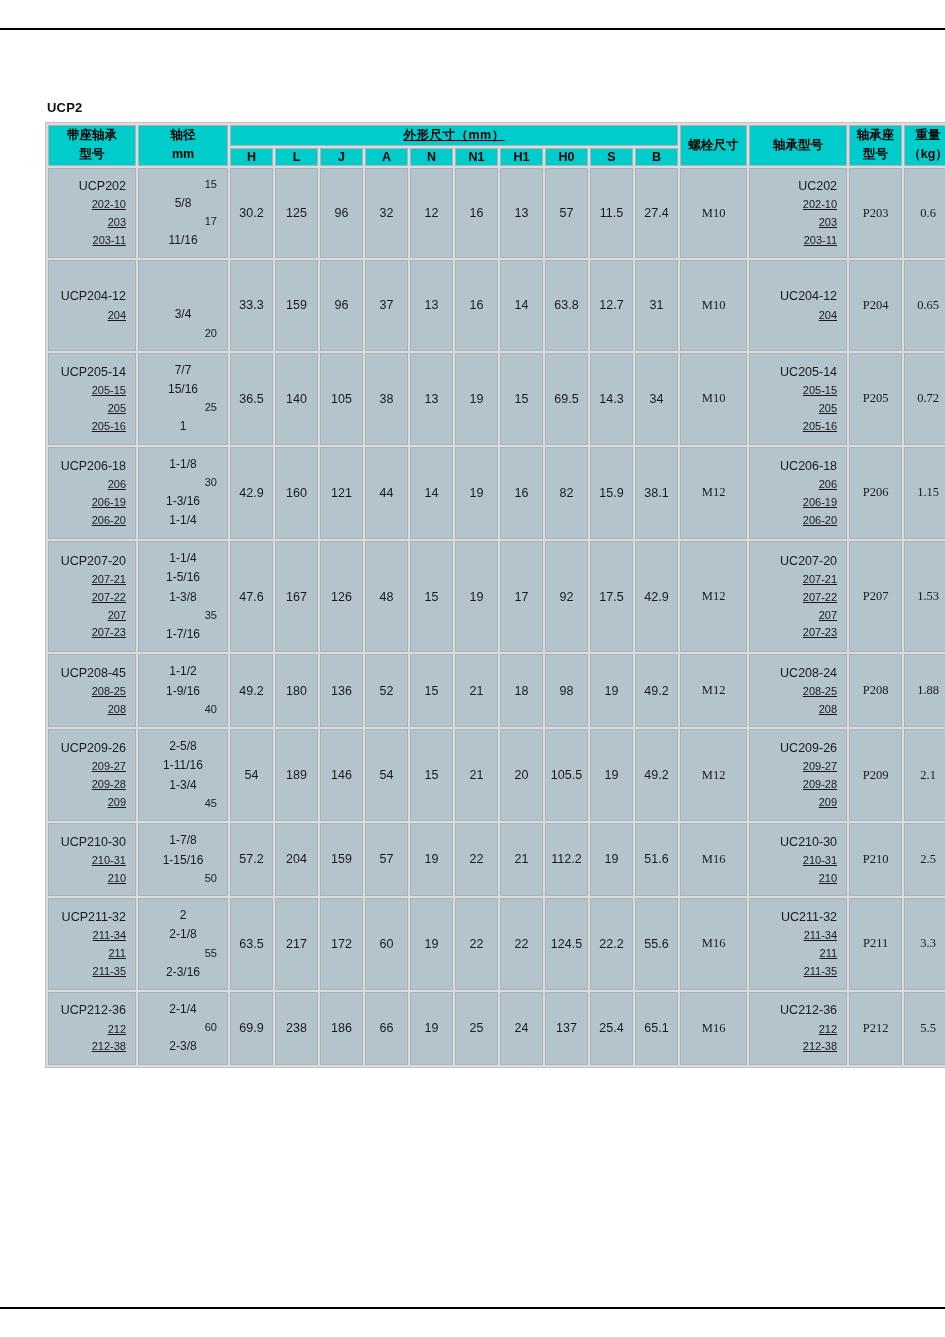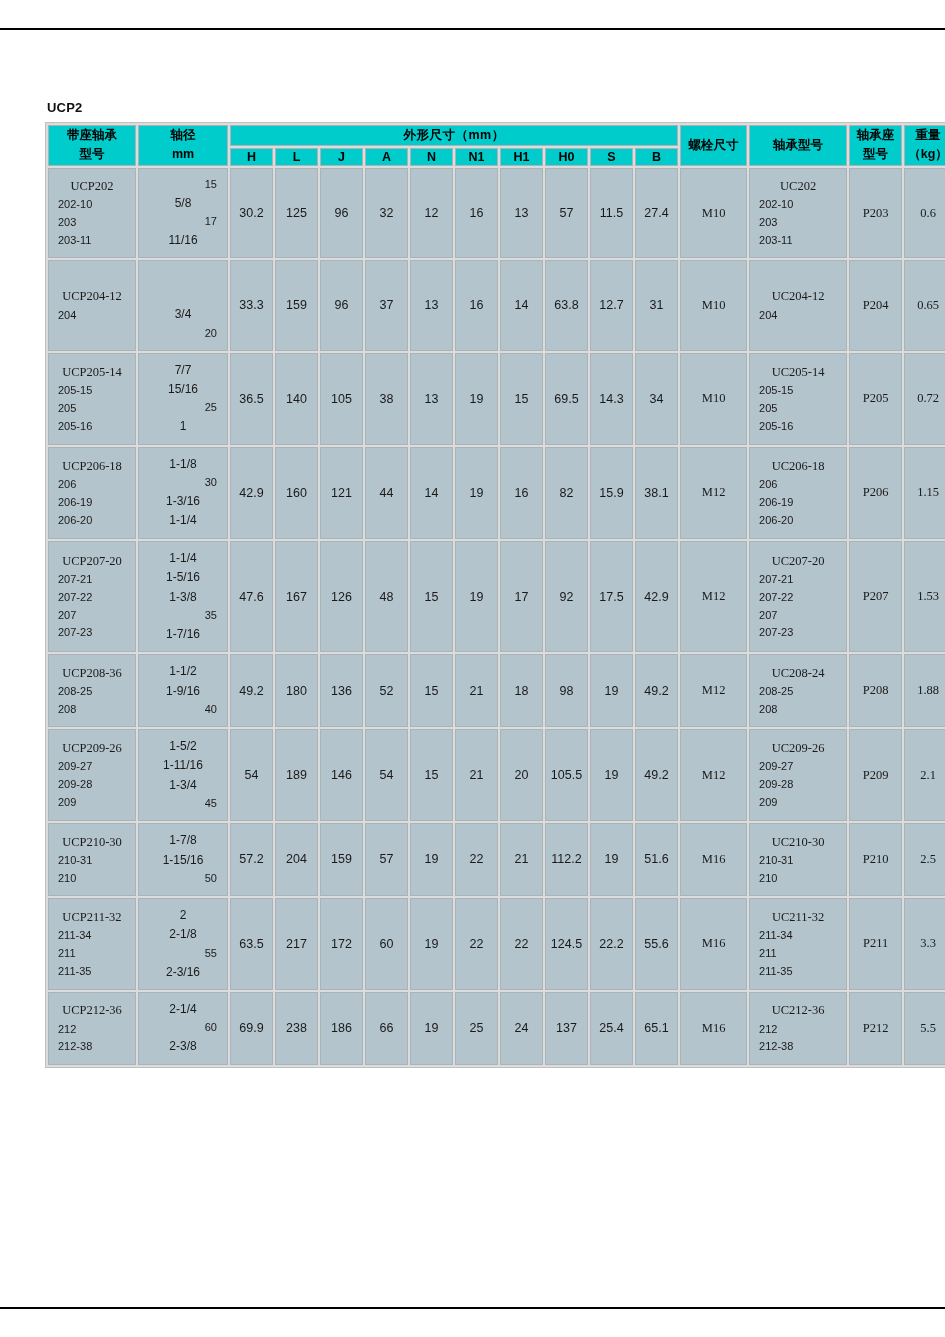--- a/index.html
+++ b/index.html
@@ -68,20 +68,21 @@
   table.spec th {
     background: #00cccc;
     color: #000000;
     font-weight: bold;
     text-align: center;
   }
   th.grp-title {
     font-size: 13px;
     padding: 8px 0 6px 0;
     letter-spacing: 0.5px;
+    text-decoration: underline;
   }
   th.tall {
     padding: 6px 2px;
     line-height: 1.55;
   }
   th.sub {
     font-size: 12.5px;
     padding: 6px 0 8px 0;
   }
   table.spec td {
@@ -95,26 +96,27 @@
   
   .stack {
     padding: 7px 9px 7px 9px;
     line-height: 1.62;
   }
   .stack .ln {
     display: block;
     white-space: nowrap;
   }
   .stack .lead {
-    text-align: center;
+    text-align: right;
     font-size: 12.5px;
-    font-family: Liberation Serif, serif;
   }
   .stack .sub {
+    text-align: right;
     font-size: 11px;
+    text-decoration: underline;
   }
   
   .shaft {
     padding: 7px 10px 7px 10px;
     line-height: 1.62;
   }
   .shaft .ln {
     display: block;
     white-space: nowrap;
   }
@@ -389,21 +391,21 @@
                 <span class="ln sub">207</span>
                 <span class="ln sub">207-23</span>
               </div>
             </td>
             <td class="housing">P207</td>
             <td class="weight">1.53</td>
           </tr>
           <tr>
             <td>
               <div class="stack">
-                <span class="ln lead">UCP208-36</span>
+                <span class="ln lead">UCP208-45</span>
                 <span class="ln sub">208-25</span>
                 <span class="ln sub">208</span>
               </div>
             </td>
             <td>
               <div class="shaft">
                 <span class="ln inch">1-1/2</span>
                 <span class="ln inch">1-9/16</span>
                 <span class="ln metric">40</span>
               </div>
@@ -433,21 +435,21 @@
             <td>
               <div class="stack">
                 <span class="ln lead">UCP209-26</span>
                 <span class="ln sub">209-27</span>
                 <span class="ln sub">209-28</span>
                 <span class="ln sub">209</span>
               </div>
             </td>
             <td>
               <div class="shaft">
-                <span class="ln inch">1-5/2</span>
+                <span class="ln inch">2-5/8</span>
                 <span class="ln inch">1-11/16</span>
                 <span class="ln inch">1-3/4</span>
                 <span class="ln metric">45</span>
               </div>
             </td>
             <td class="num">54</td>
             <td class="num">189</td>
             <td class="num">146</td>
             <td class="num">54</td>
             <td class="num">15</td>

